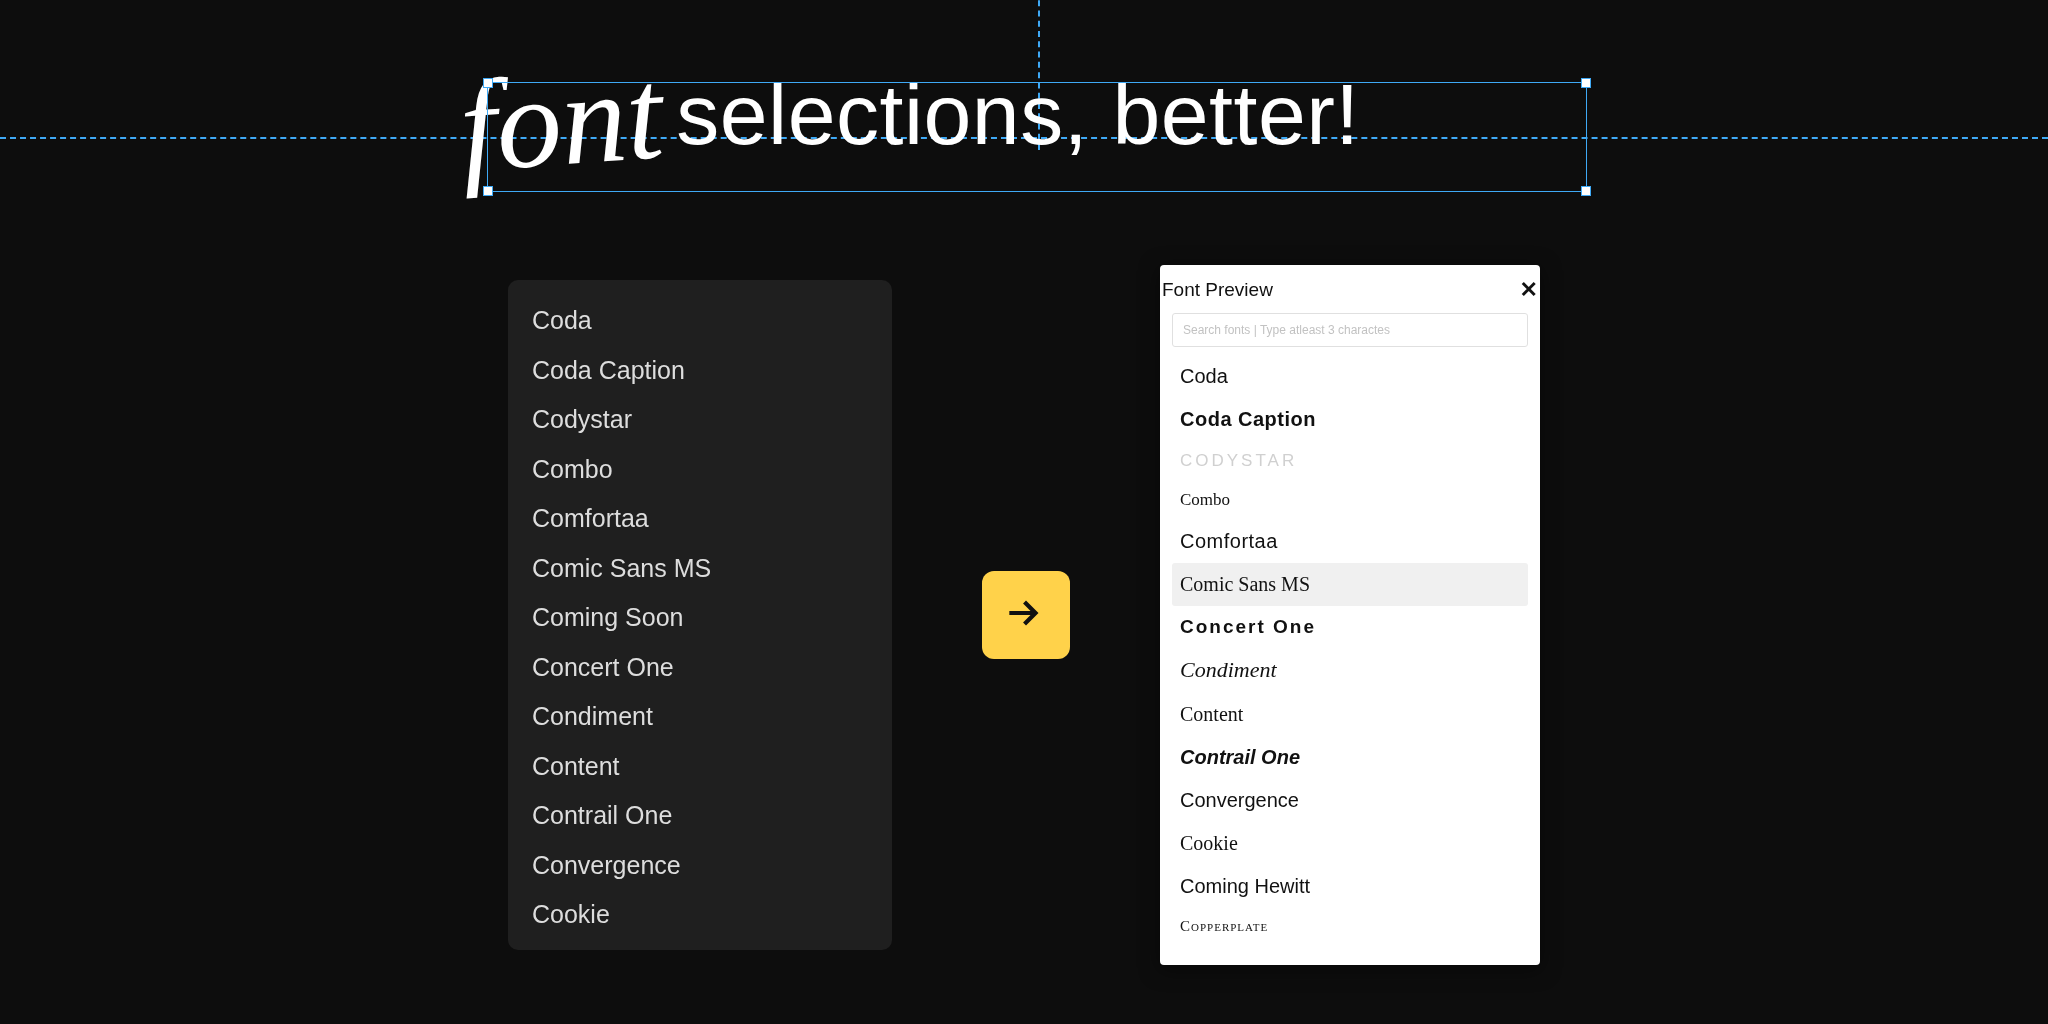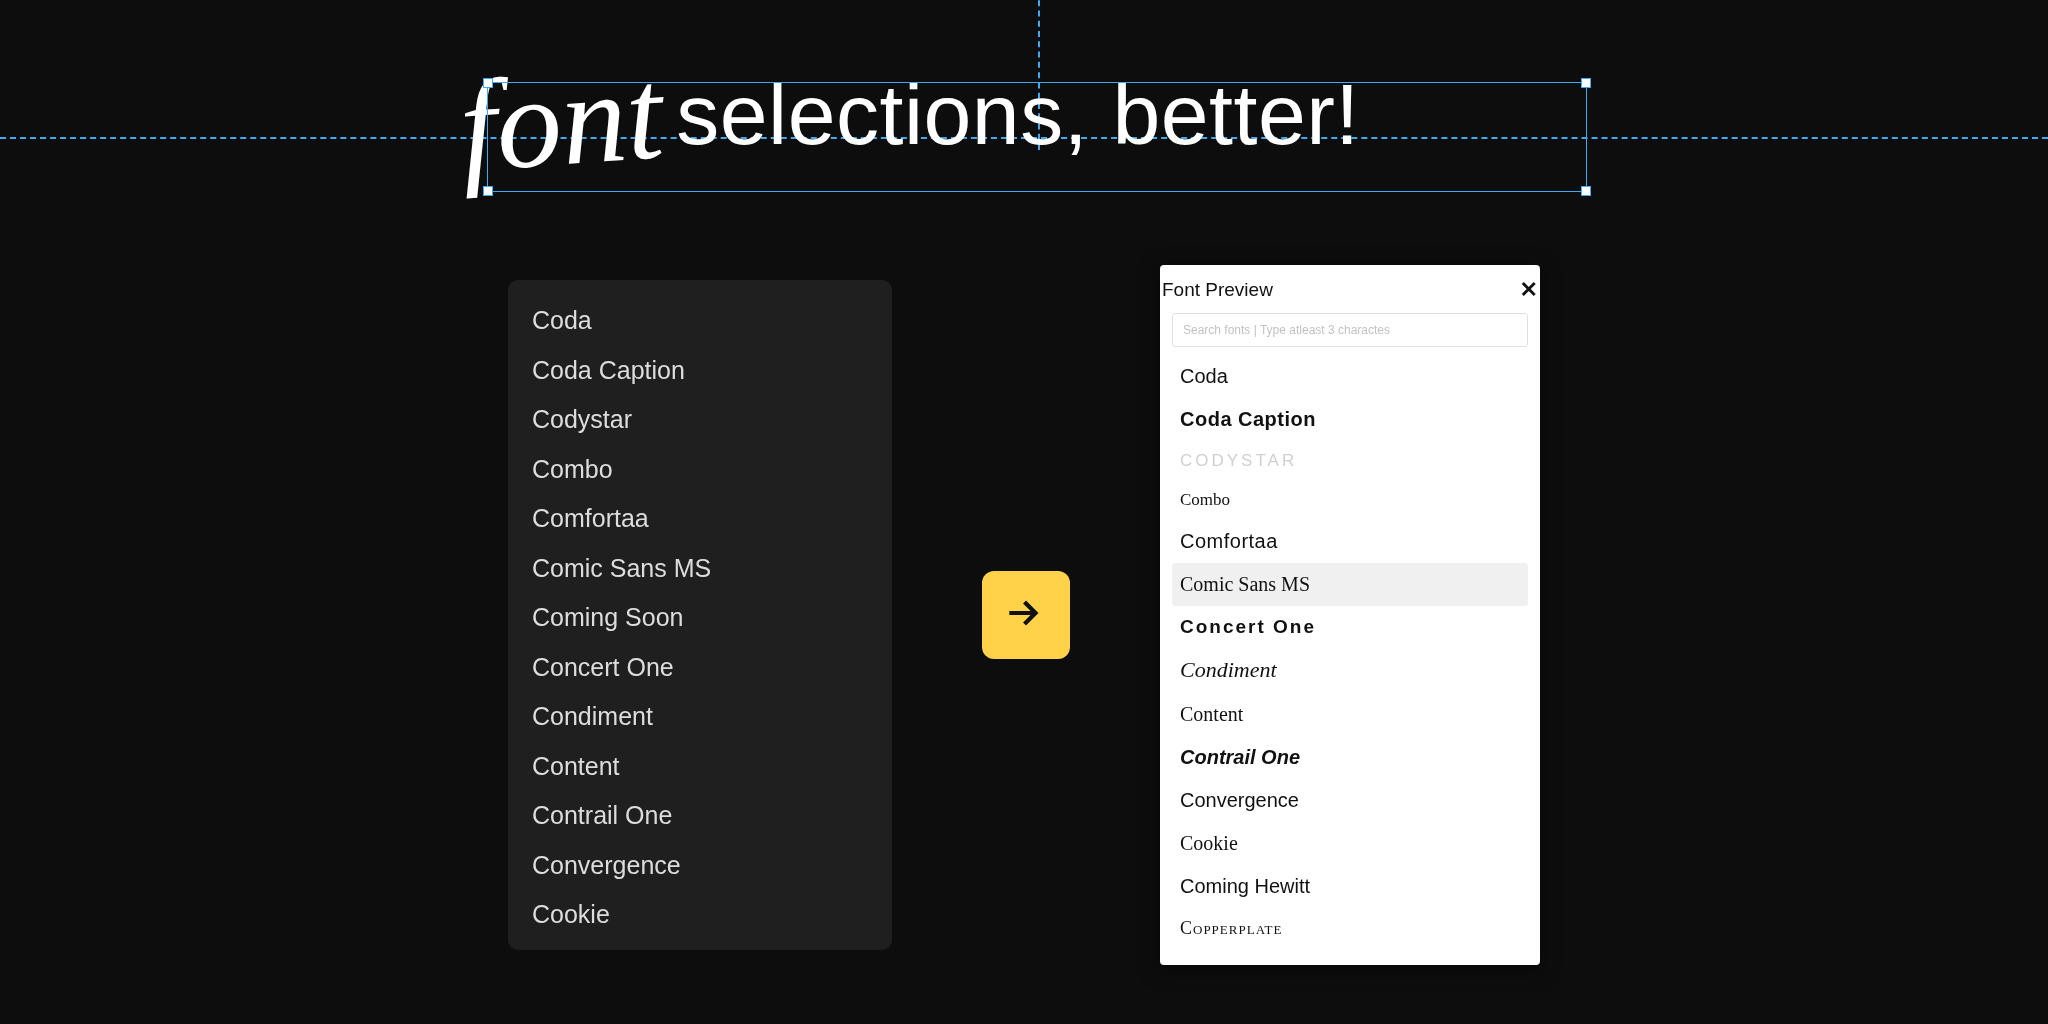--- a/index.html
+++ b/index.html
@@ -161,21 +161,21 @@
   .f-combo { font-family: Georgia, serif; font-size: 17px; }
   .f-comfortaa { font-family: Arial, sans-serif; letter-spacing: 0.5px; font-weight: 400; }
   .f-comicsans { font-family: "Comic Sans MS", cursive; }
   .f-concertone { font-family: "Arial Black", Arial, sans-serif; font-weight: 900; letter-spacing: 2px; font-size: 19px; }
   .f-condiment { font-family: "Brush Script MT", cursive; font-style: italic; font-size: 22px; }
   .f-content { font-family: Georgia, serif; }
   .f-contrailone { font-family: Arial, sans-serif; font-style: italic; font-weight: 700; }
   .f-convergence { font-family: Arial, sans-serif; }
   .f-cookie { font-family: "Brush Script MT", cursive; font-size: 20px; }
   .f-cooperhewitt { font-family: Helvetica, Arial, sans-serif; }
-  .f-copperplate { font-family: Copperplate, "Copperplate Gothic", Georgia, serif; font-variant: small-caps; letter-spacing: 1px; font-size: 18px; }
+  .f-copperplate { font-family: Copperplate, "Copperplate Gothic", Georgia, serif; font-variant: small-caps; letter-spacing: 1px; font-size: 15px; }
 </style>
 </head>
 <body>
 
 <div class="guide-h" style="top:137px;"></div>
 <div class="guide-v" style="left:1038px;"></div>
 
 <div class="title-text">
   <span class="title-script">font</span>
   <span class="title-rest">selections, better!</span>

